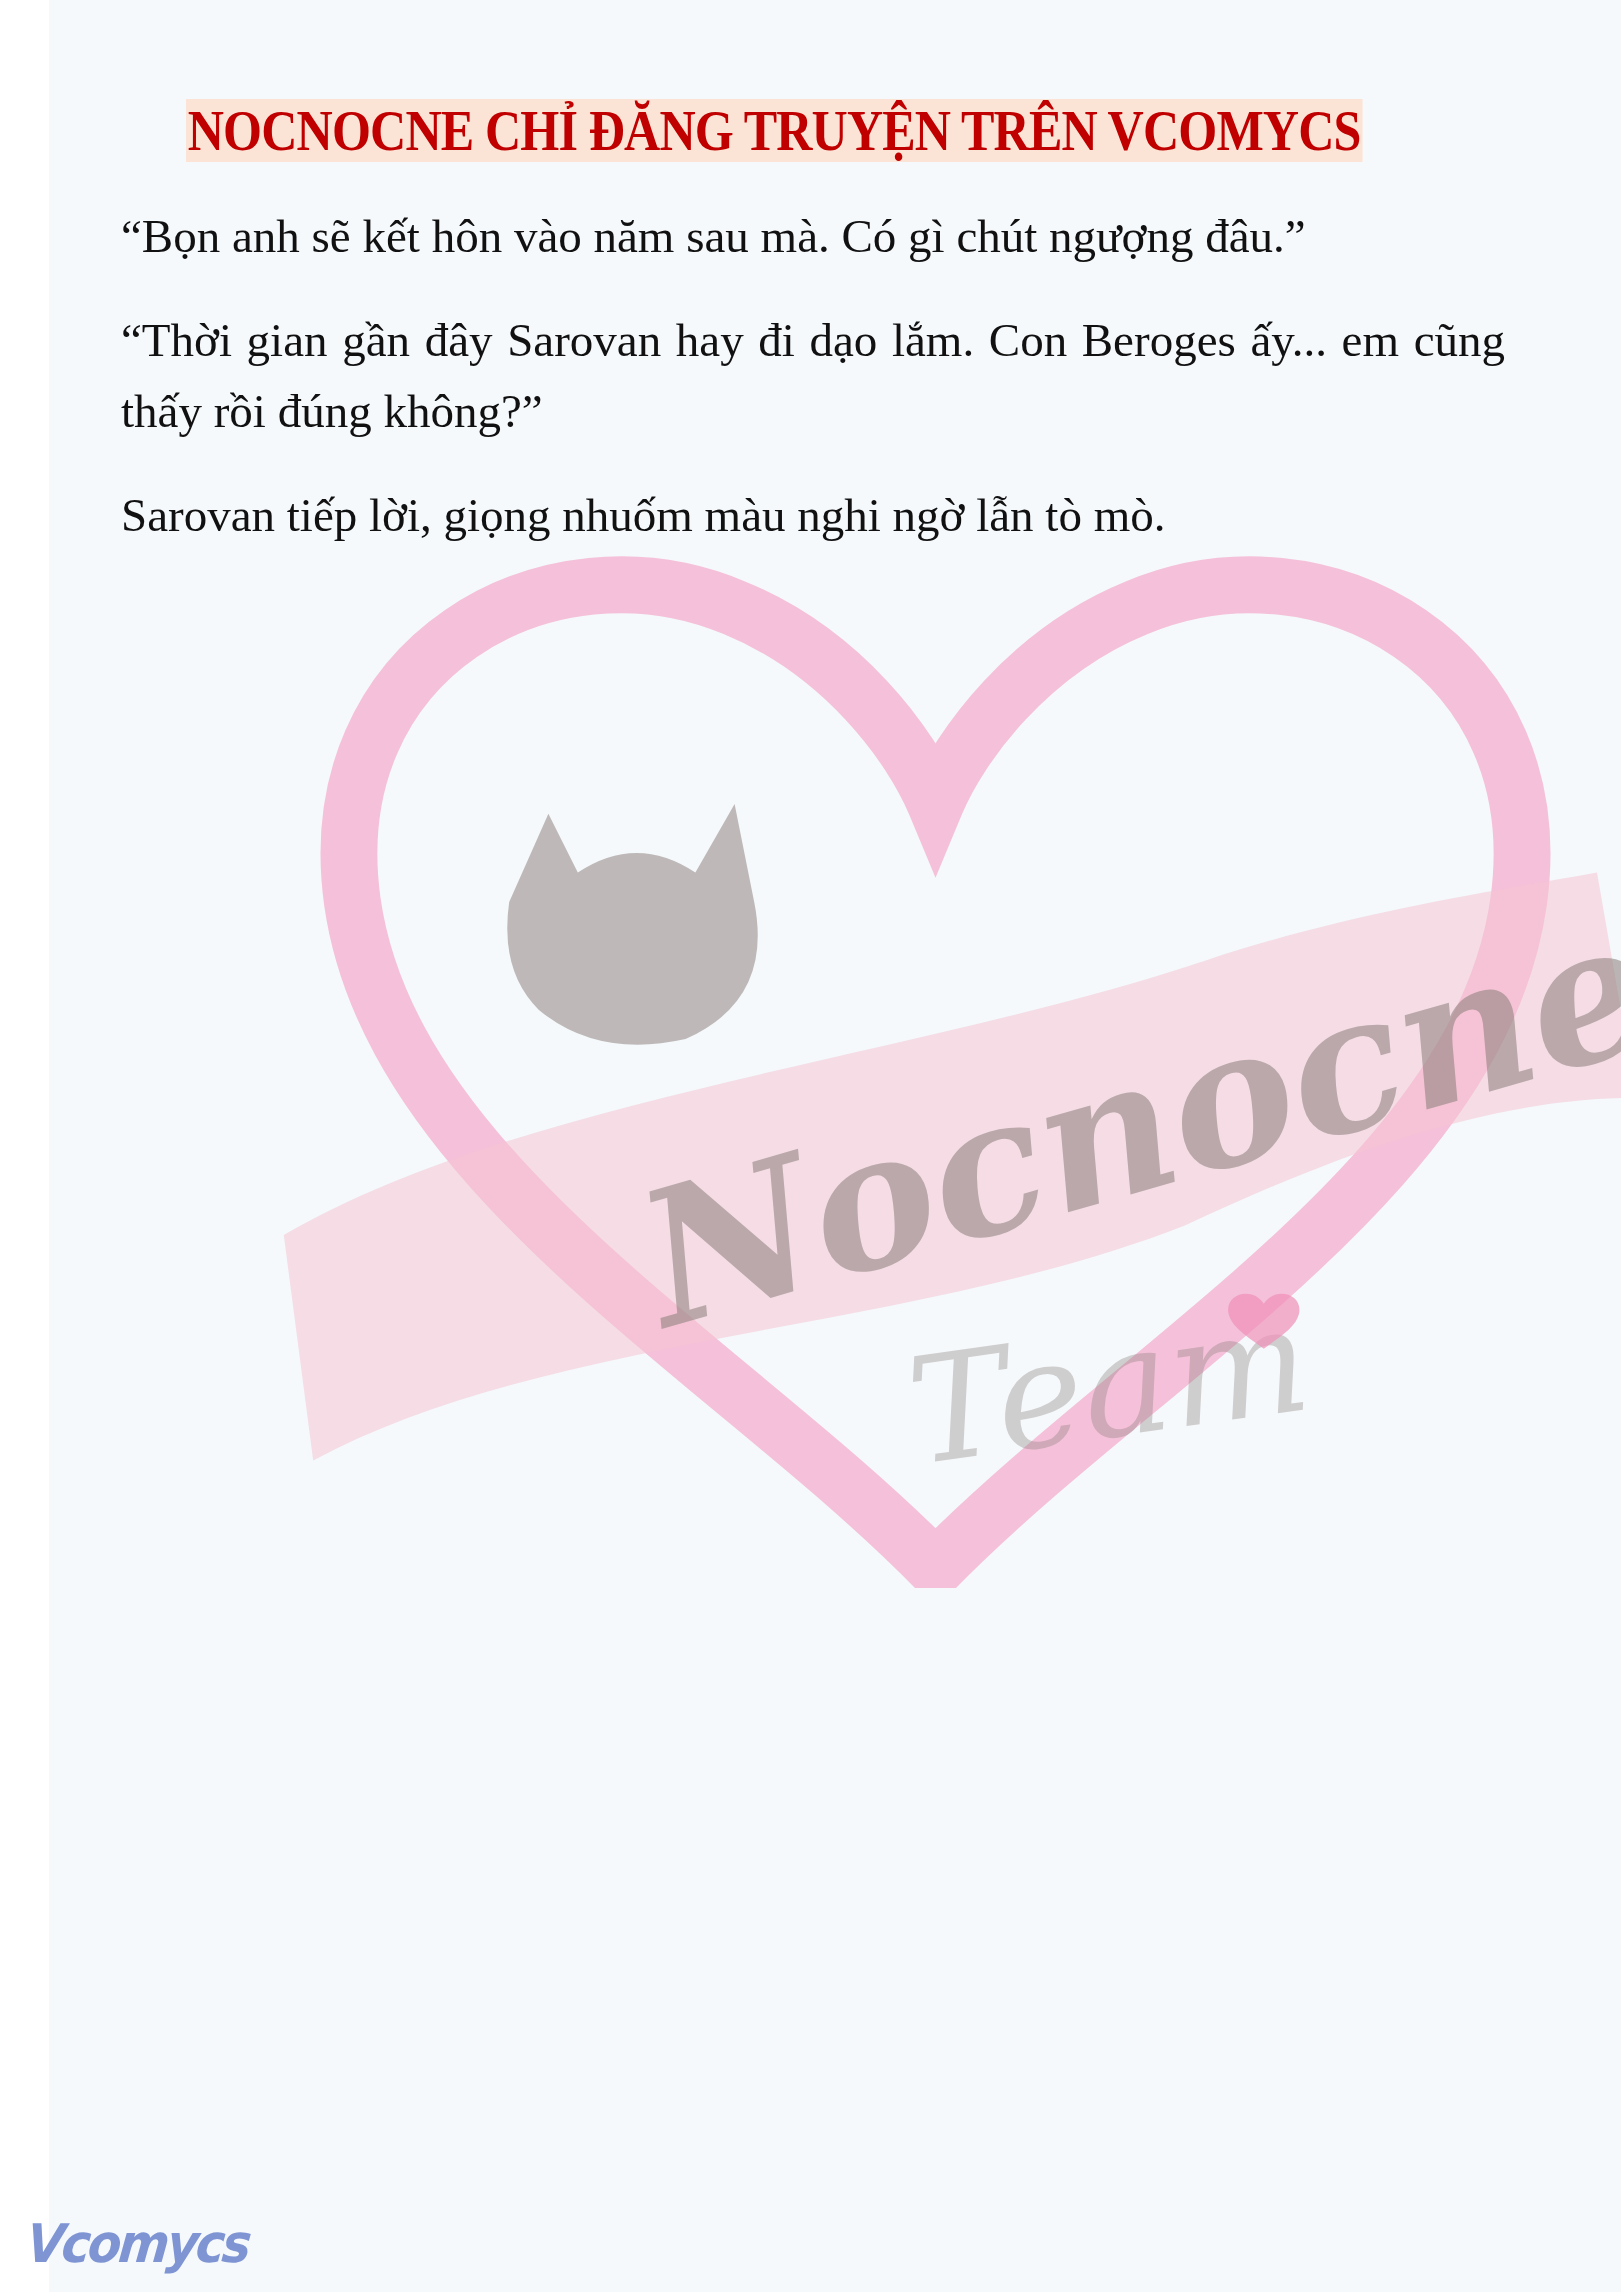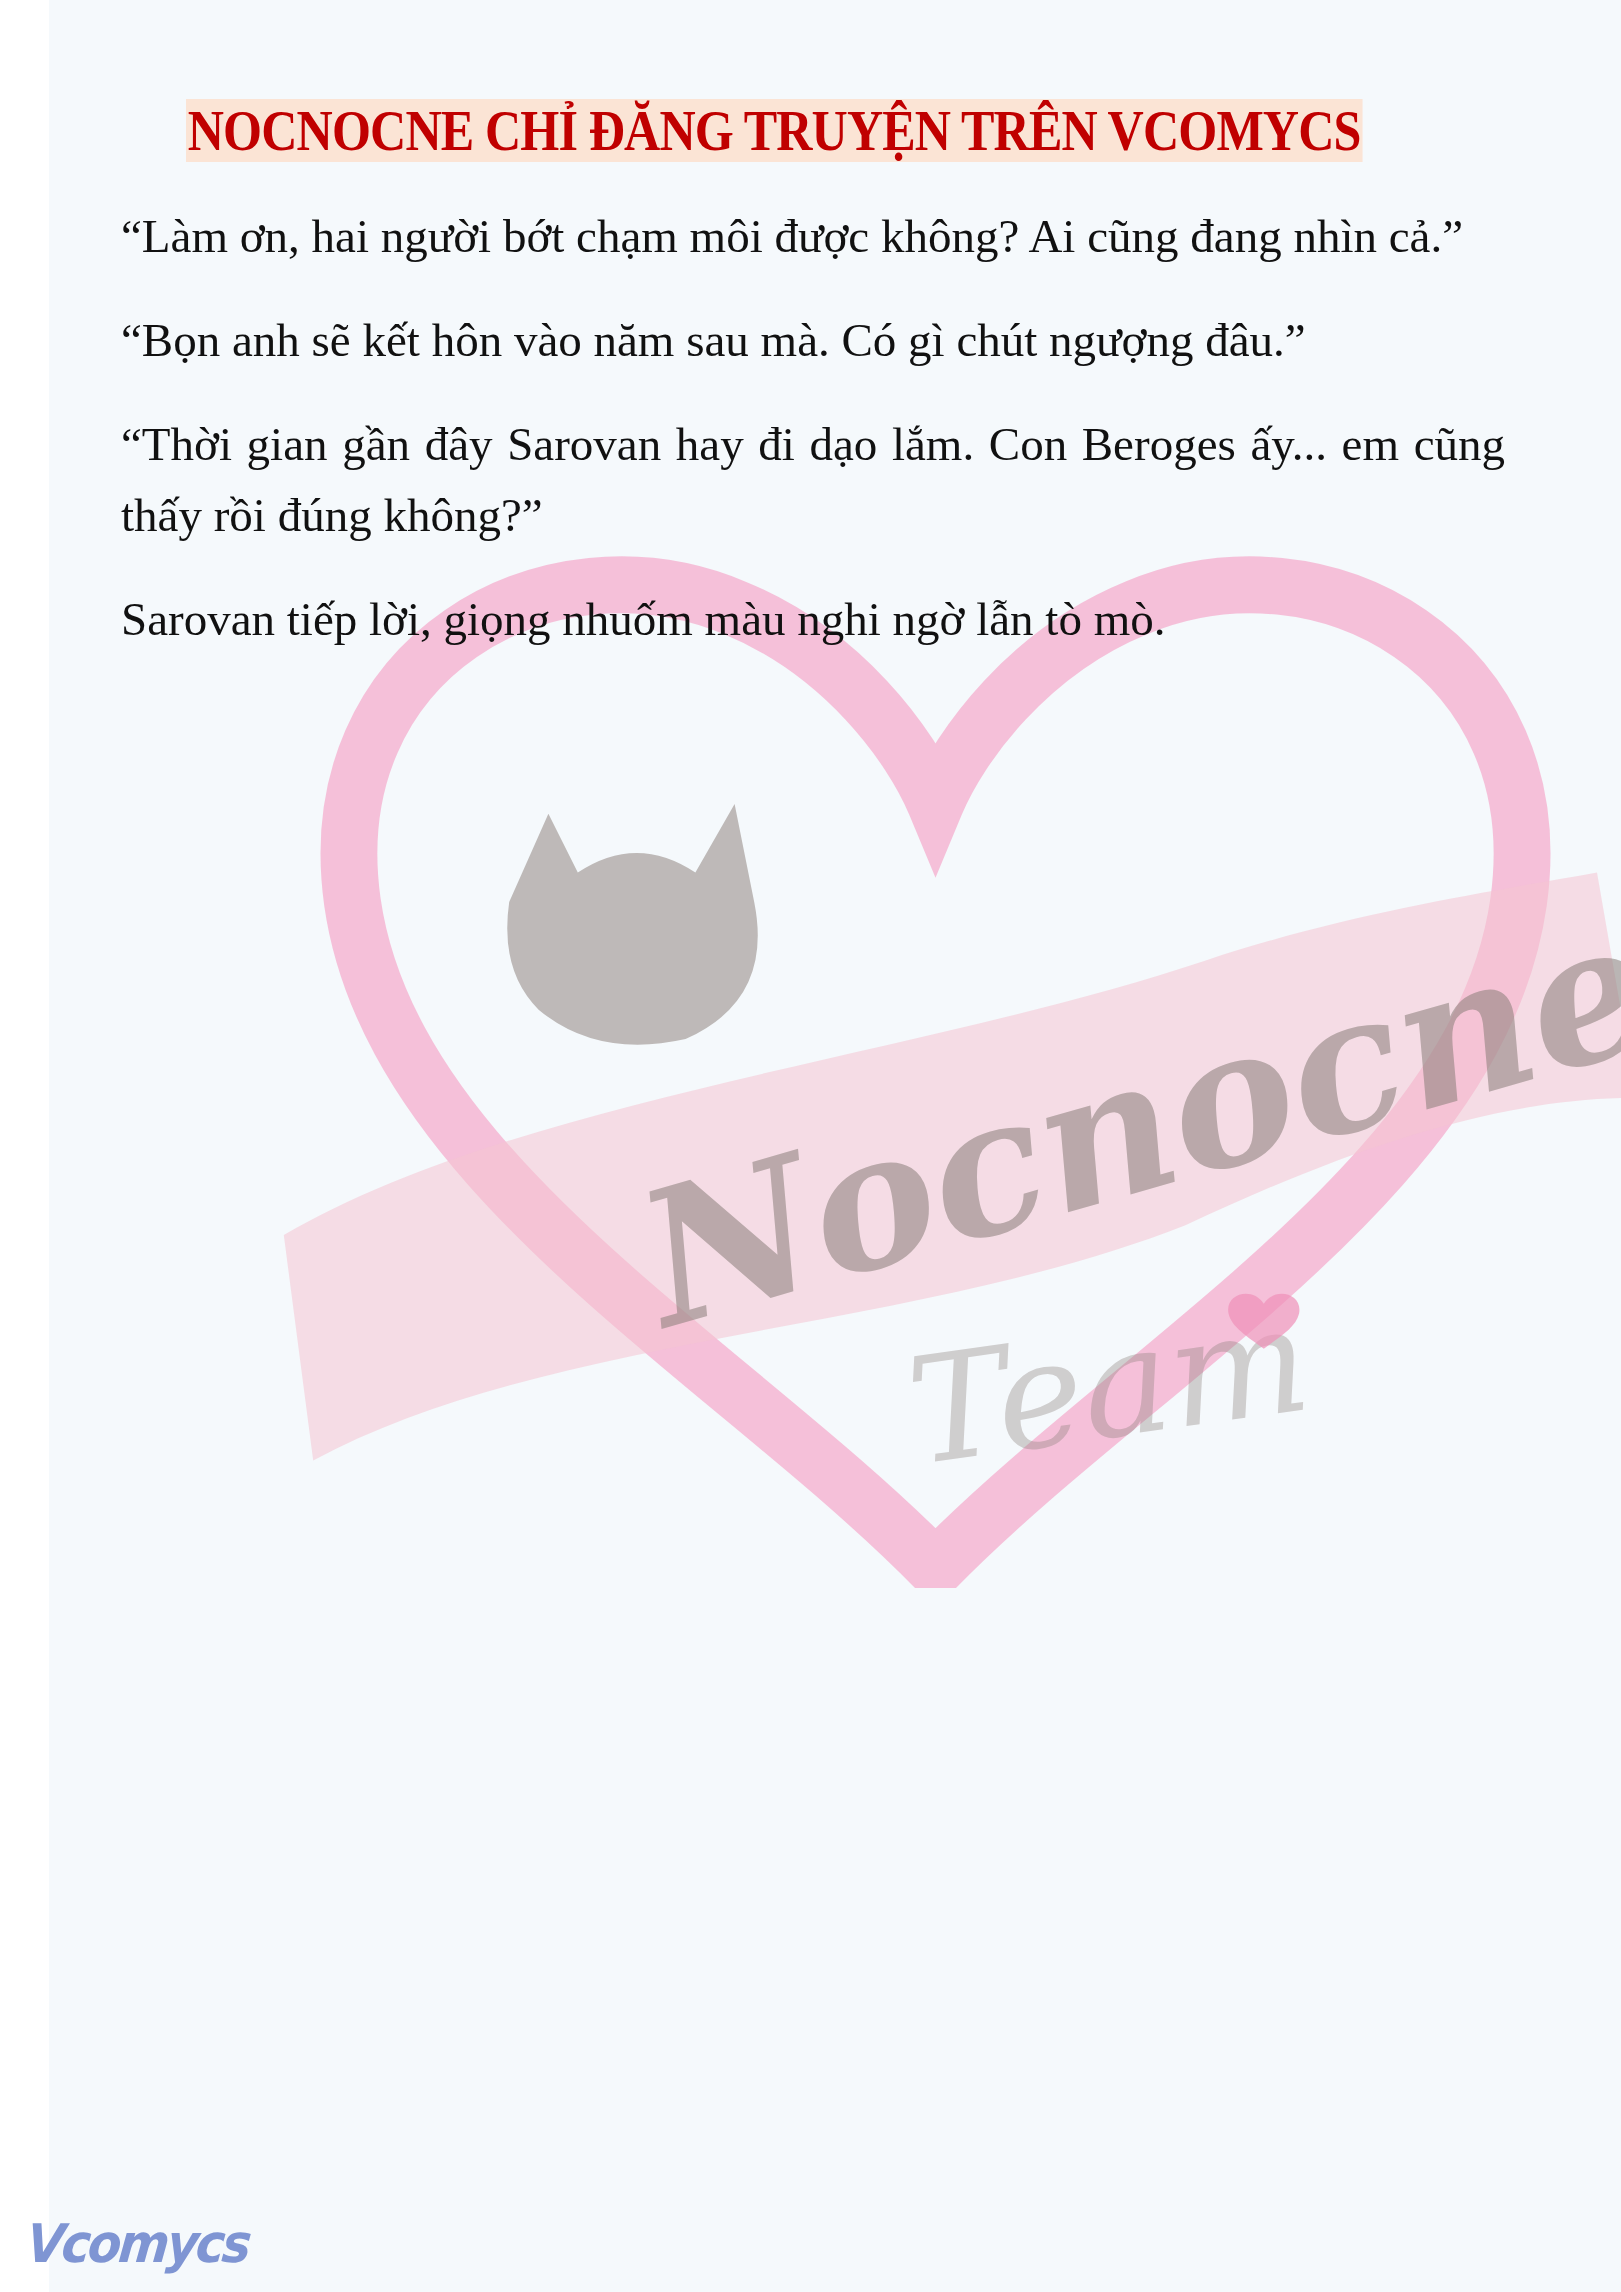--- a/index.html
+++ b/index.html
@@ -100,20 +100,19 @@
 
       <path d="M1060 770 c -12 -18 -40 -10 -36 10 c 3 14 20 24 36 36 c 16 -12 33 -22 36 -36 c 4 -20 -24 -28 -36 -10 z" fill="#f090b8" opacity="0.7"></path>
     </svg>
   </div>
 
 </div>
 
 <div class="banner">NOCNOCNE CHỈ ĐĂNG TRUYỆN TRÊN VCOMYCS</div>
 
 <div class="content">
-  <p>“Làm ơn, hai người bớt chạm môi được không? Ai cũng đang nhìn cả.”</p>
   <p>“Bọn anh sẽ kết hôn vào năm sau mà. Có gì chút ngượng đâu.”</p>
   <p>“Thời gian gần đây Sarovan hay đi dạo lắm. Con Beroges ấy... em cũng thấy rồi đúng không?”</p>
   <p>Sarovan tiếp lời, giọng nhuốm màu nghi ngờ lẫn tò mò.</p>
 </div>
 
 <div class="footer-logo">Vcomycs</div>
 
 
 </body></html>

